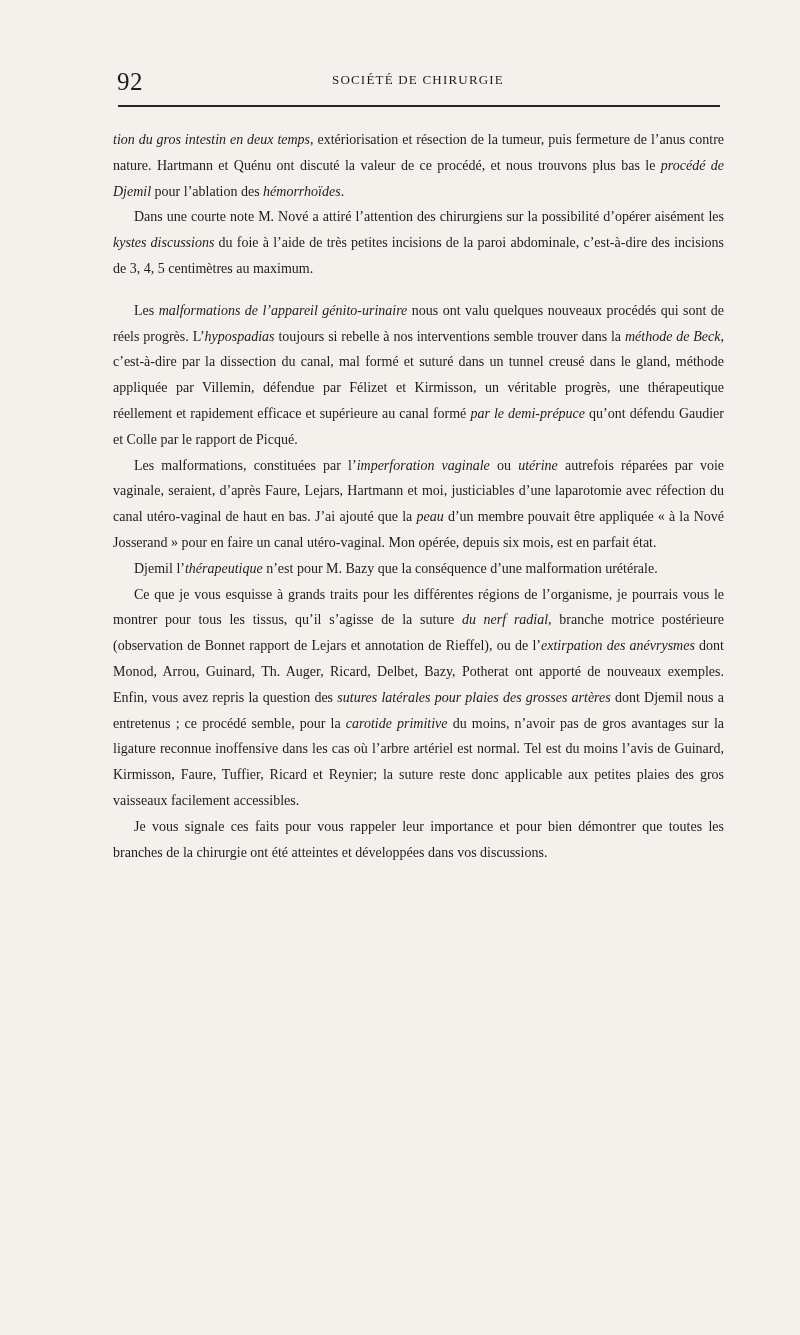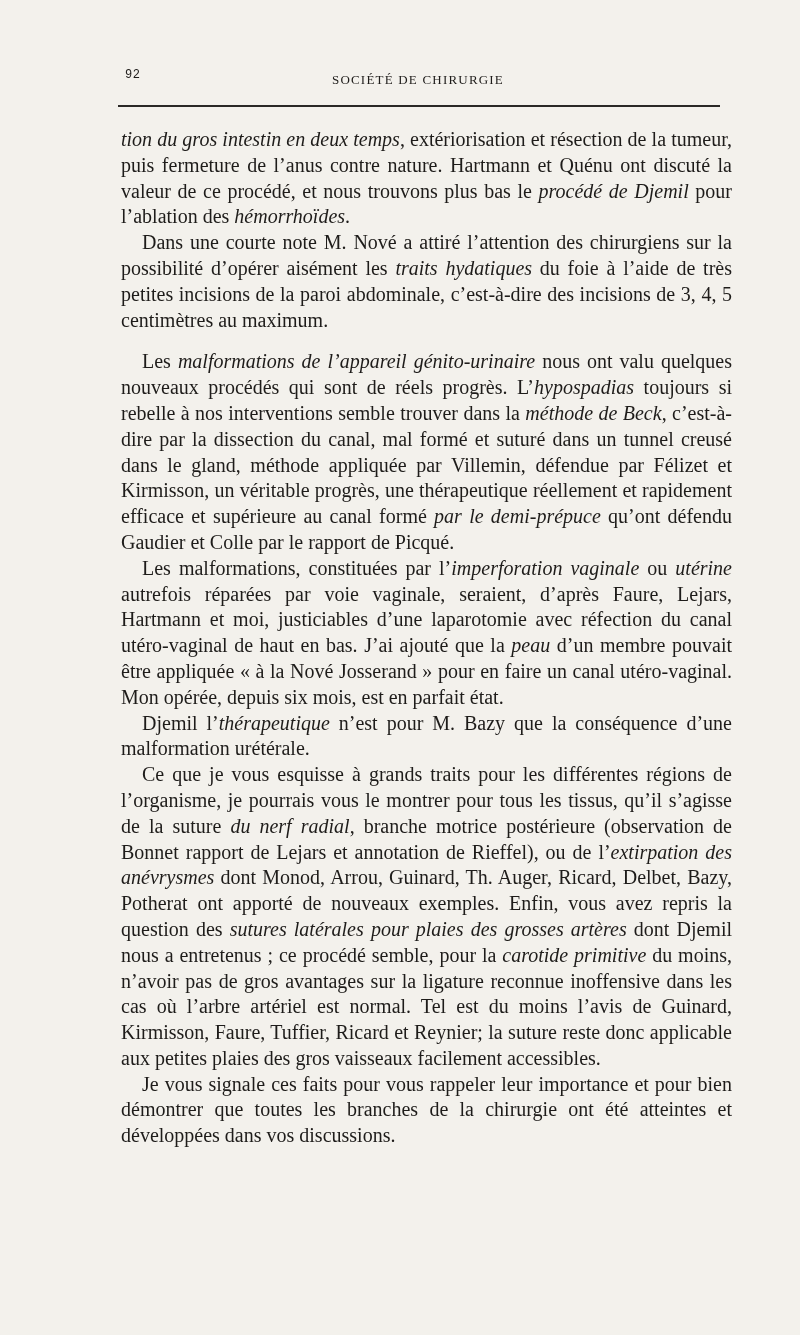--- a/index.html
+++ b/index.html
@@ -7,52 +7,52 @@
     width: 800px; height: 1335px; overflow: hidden;
     background: #f3f1ec;
     color: #1e1c1a;
     font-family: "Liberation Serif", "DejaVu Serif", serif;
   }
   .page { position: relative; width: 800px; height: 1335px; }
   .running-head {
     position: absolute; left: 113px; top: 68px; width: 608px; height: 24px;
   }
   .page-number {
-    position: absolute; left: 12px; top: 0;
-    font-size: 12px; letter-spacing: 0.5px; font-family: Liberation Mono, monospace;
+    position: absolute; left: 4px; top: 0;
+    font-size: 25px; letter-spacing: 0.5px;
   }
   .running-title {
     position: absolute; left: 0; right: 8px; top: 4px; text-align: center;
     font-size: 13px; letter-spacing: 1.2px; padding-left: 10px;
   }
   .rule {
     position: absolute; left: 118px; top: 105px; width: 602px; height: 2px;
     background: #2a2826;
   }
   .body-text {
-    position: absolute; left: 121px; top: 127px; width: 611px;
-    font-size: 20px; line-height: 25.8px;
+    position: absolute; left: 113px; top: 127px; width: 611px;
+    font-size: 14px; line-height: 25.8px;
     text-align: justify;
   }
   .para { margin: 0; text-indent: 0; }
   .para.indent { text-indent: 21px; }
   .para.gap { margin-top: 16px; }
   .it { font-style: italic; }
 </style>
 </head>
 <body>
 
 <div class="page">
   <div class="running-head">
     <span class="page-number">92</span>
     <div class="running-title">SOCIÉTÉ DE CHIRURGIE</div>
   </div>
   <div class="rule"></div>
   <div class="body-text" id="body-text">
       <p class="para"><span class="it">tion du gros intestin en deux temps</span><span>, extériorisation et résection de la tumeur, puis fermeture de l’anus contre nature. Hartmann et Quénu ont discuté la valeur de ce procédé, et nous trouvons plus bas le </span><span class="it">procédé de Djemil</span><span> pour l’ablation des </span><span class="it">hémorrhoïdes</span><span>.</span></p>
-      <p class="para indent"><span>Dans une courte note M. Nové a attiré l’attention des chirurgiens sur la possibilité d’opérer aisément les </span><span class="it">traits hydatiques</span><span> du foie à l’aide de très petites incisions de la paroi abdominale, c’est-à-dire des incisions de 3, 4, 5 centimètres au maximum.</span></p>
+      <p class="para indent"><span>Dans une courte note M. Nové a attiré l’attention des chirurgiens sur la possibilité d’opérer aisément les </span><span class="it">kystes discussions</span><span> du foie à l’aide de très petites incisions de la paroi abdominale, c’est-à-dire des incisions de 3, 4, 5 centimètres au maximum.</span></p>
       <p class="para indent gap"><span>Les </span><span class="it">malformations de l’appareil génito-urinaire</span><span> nous ont valu quelques nouveaux procédés qui sont de réels progrès. L’</span><span class="it">hypospadias</span><span> toujours si rebelle à nos interventions semble trouver dans la </span><span class="it">méthode de Beck</span><span>, c’est-à-dire par la dissection du canal, mal formé et suturé dans un tunnel creusé dans le gland, méthode appliquée par Villemin, défendue par Félizet et Kirmisson, un véritable progrès, une thérapeutique réellement et rapidement efficace et supérieure au canal formé </span><span class="it">par le demi-prépuce</span><span> qu’ont défendu Gaudier et Colle par le rapport de Picqué.</span></p>
       <p class="para indent"><span>Les malformations, constituées par l’</span><span class="it">imperforation vaginale</span><span> ou </span><span class="it">utérine</span><span> autrefois réparées par voie vaginale, seraient, d’après Faure, Lejars, Hartmann et moi, justiciables d’une laparotomie avec réfection du canal utéro-vaginal de haut en bas. J’ai ajouté que la </span><span class="it">peau</span><span> d’un membre pouvait être appliquée « à la Nové Josserand » pour en faire un canal utéro-vaginal. Mon opérée, depuis six mois, est en parfait état.</span></p>
       <p class="para indent"><span>Djemil l’</span><span class="it">thérapeutique</span><span> n’est pour M. Bazy que la conséquence d’une malformation urétérale.</span></p>
       <p class="para indent"><span>Ce que je vous esquisse à grands traits pour les différentes régions de l’organisme, je pourrais vous le montrer pour tous les tissus, qu’il s’agisse de la suture </span><span class="it">du nerf radial</span><span>, branche motrice postérieure (observation de Bonnet rapport de Lejars et annotation de Rieffel), ou de l’</span><span class="it">extirpation des anévrysmes</span><span> dont Monod, Arrou, Guinard, Th. Auger, Ricard, Delbet, Bazy, Potherat ont apporté de nouveaux exemples. Enfin, vous avez repris la question des </span><span class="it">sutures latérales pour plaies des grosses artères</span><span> dont Djemil nous a entretenus ; ce procédé semble, pour la </span><span class="it">carotide primitive</span><span> du moins, n’avoir pas de gros avantages sur la ligature reconnue inoffensive dans les cas où l’arbre artériel est normal. Tel est du moins l’avis de Guinard, Kirmisson, Faure, Tuffier, Ricard et Reynier; la suture reste donc applicable aux petites plaies des gros vaisseaux facilement accessibles.</span></p>
       <p class="para indent"><span>Je vous signale ces faits pour vous rappeler leur importance et pour bien démontrer que toutes les branches de la chirurgie ont été atteintes et développées dans vos discussions.</span></p>
     </div>
 </div>
 
 </body></html>

